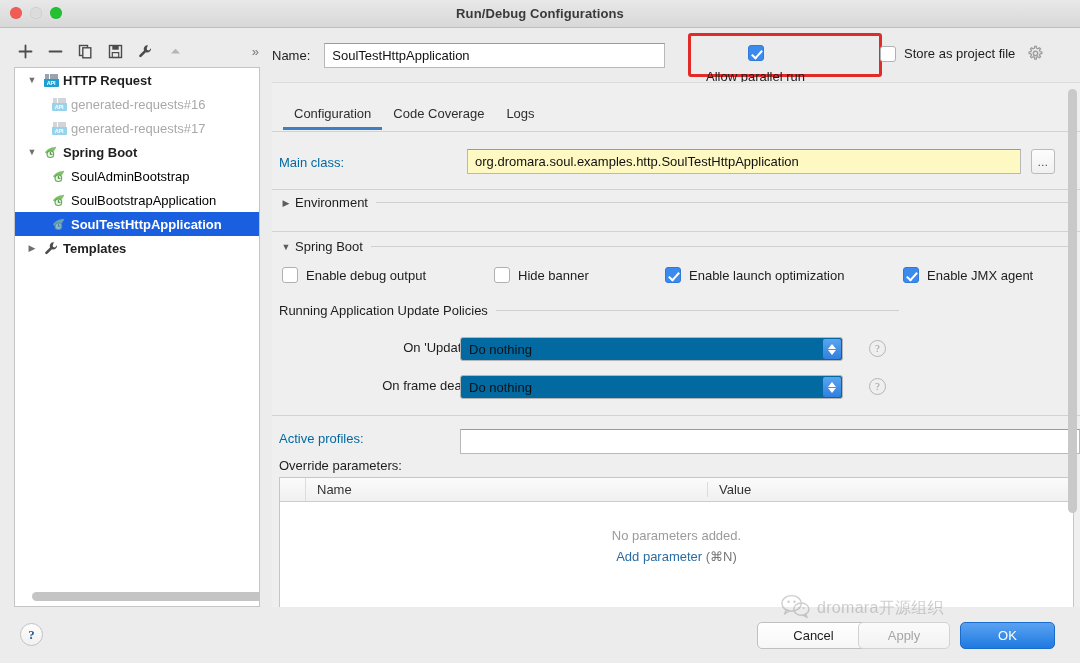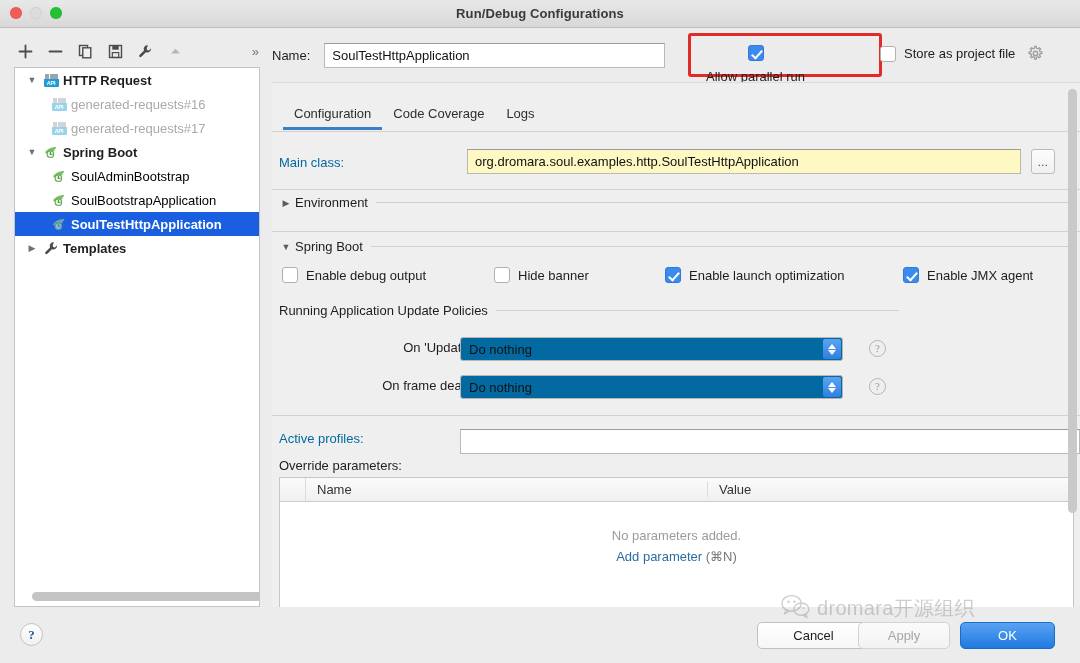--- a/index.html
+++ b/index.html
@@ -396,21 +396,21 @@
   }
 
   
   .watermark {
     position: absolute; left: 781px; top: 594px;
     display: flex; align-items: center; gap: 6px;
     opacity: .42;
     pointer-events: none;
   }
   .watermark .wmtext {
-    font-size: 20px; color: #8d8d8d;
+    font-size: 16px; color: #8d8d8d;
     font-family: "Liberation Sans", sans-serif;
     letter-spacing: .3px;
   }
 </style>
 </head>
 <body>
 
 <div id="app">
 
   <div class="titlebar">

